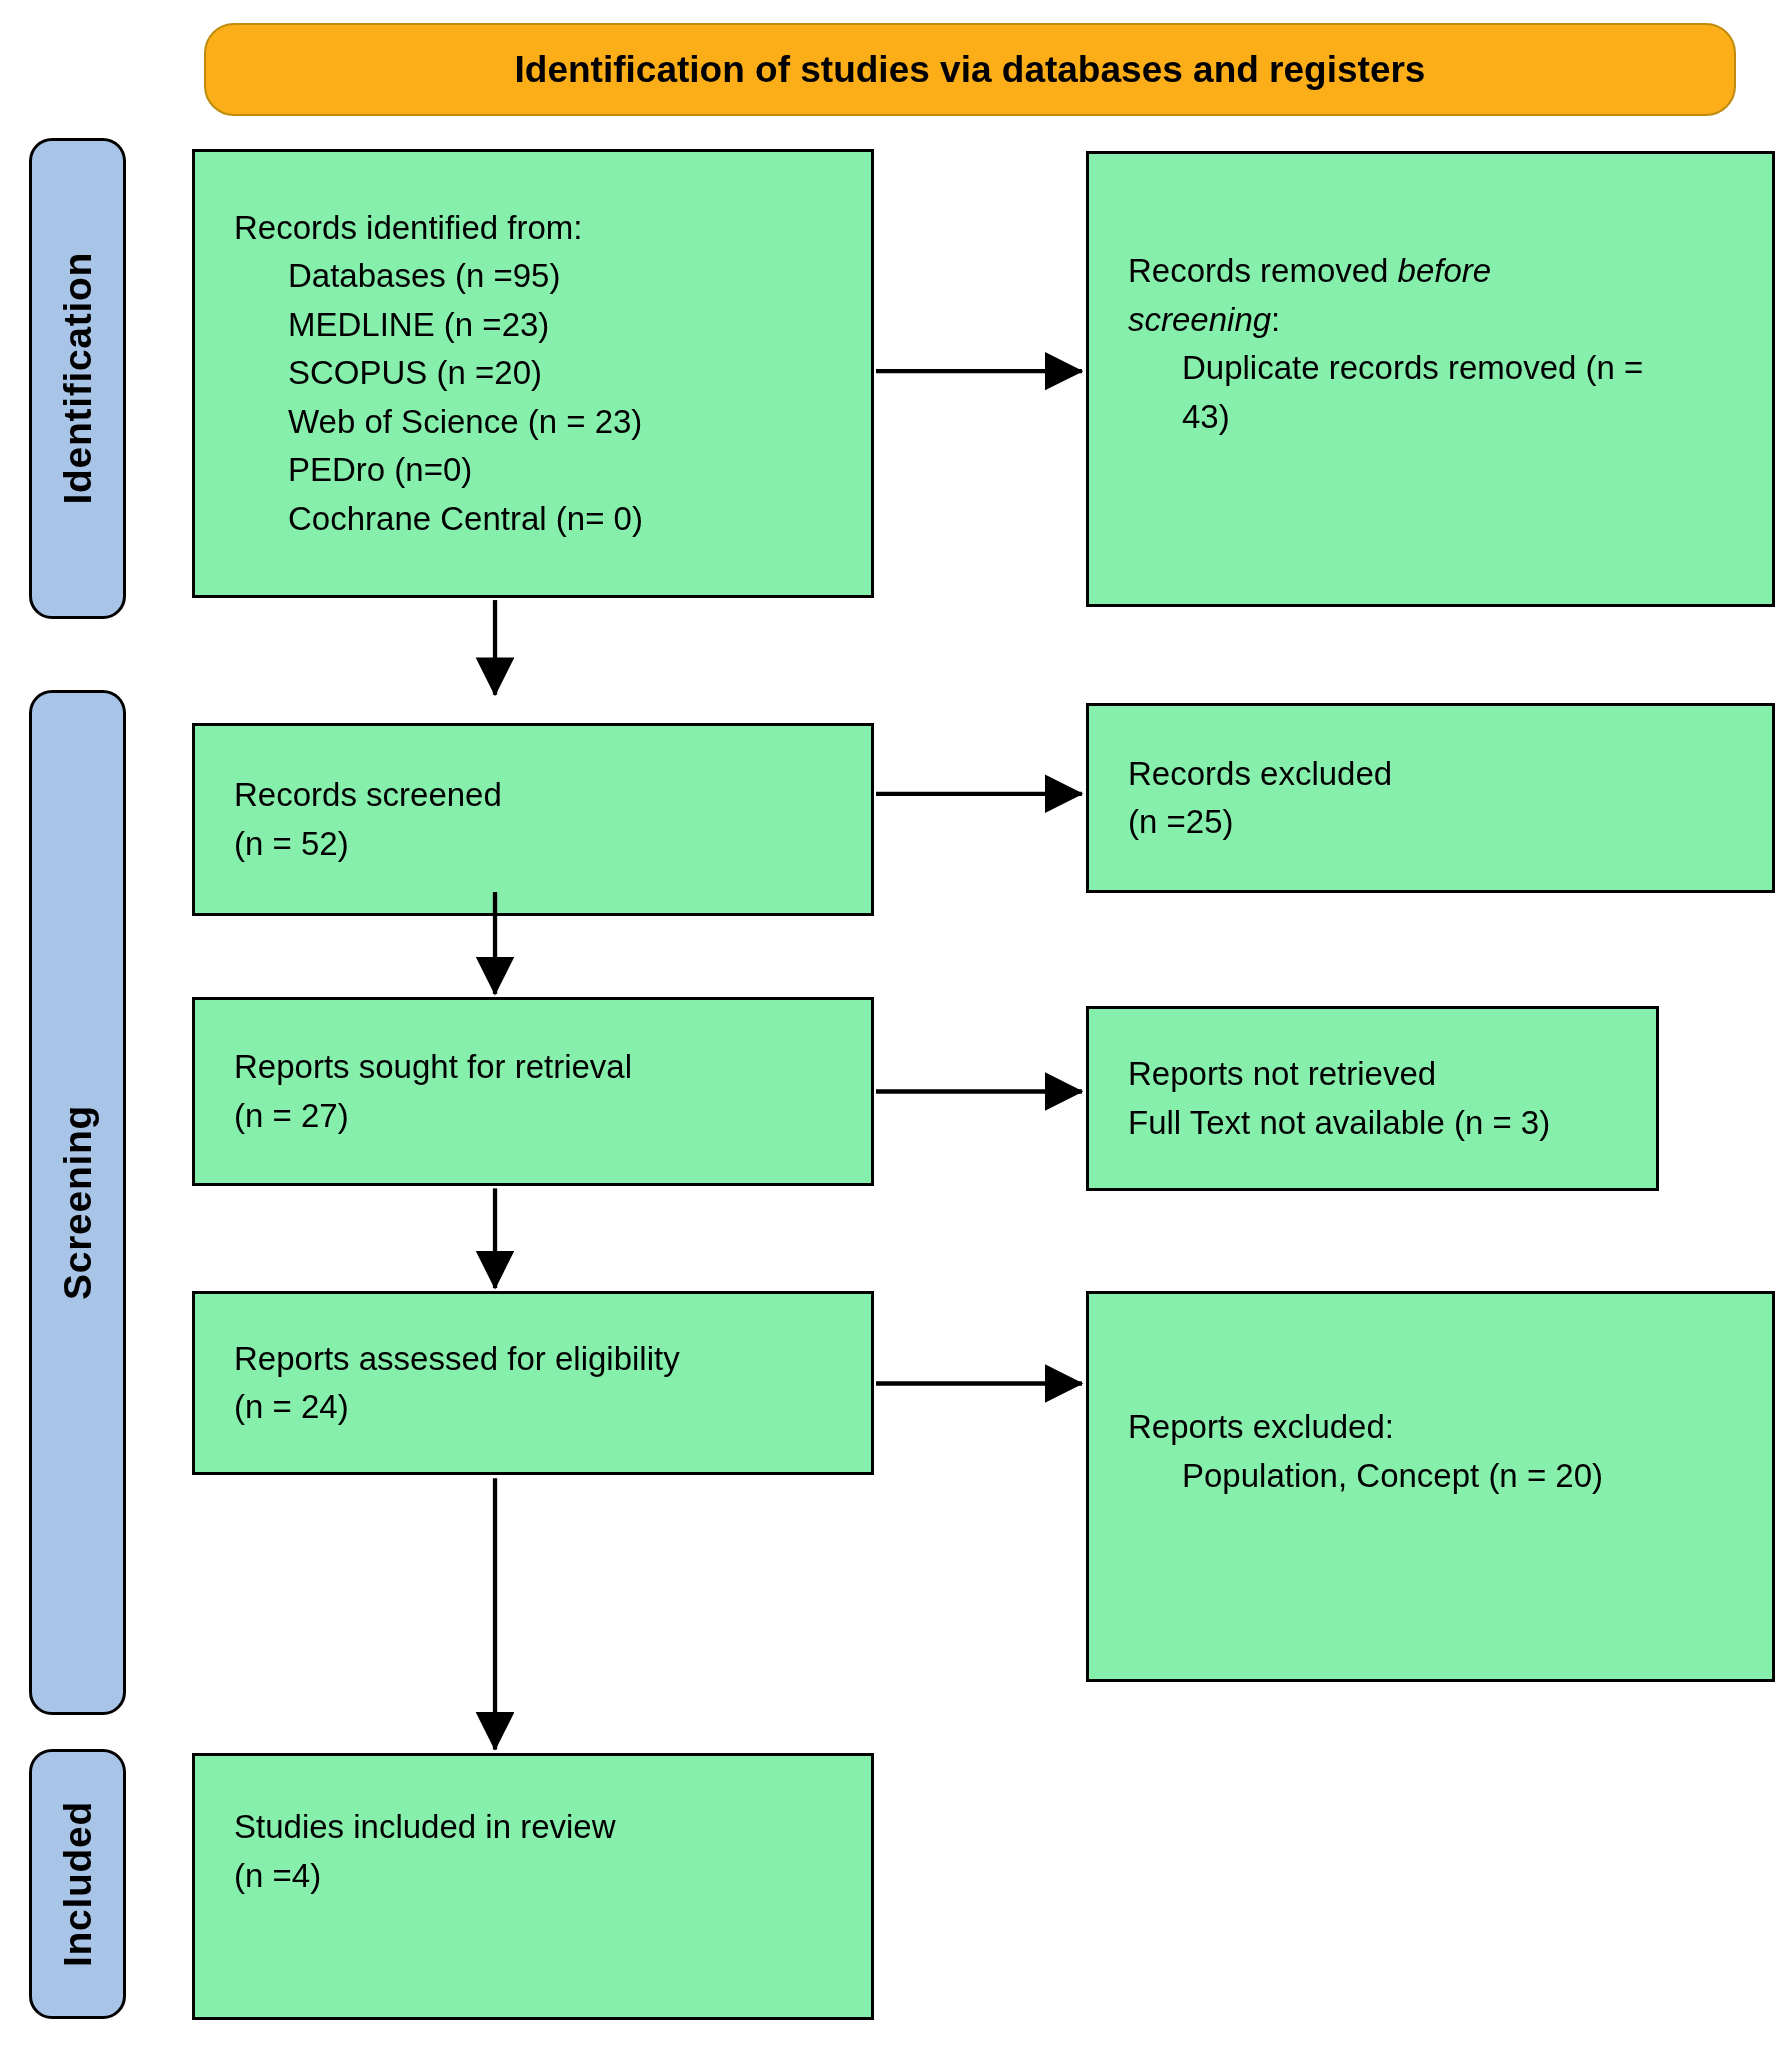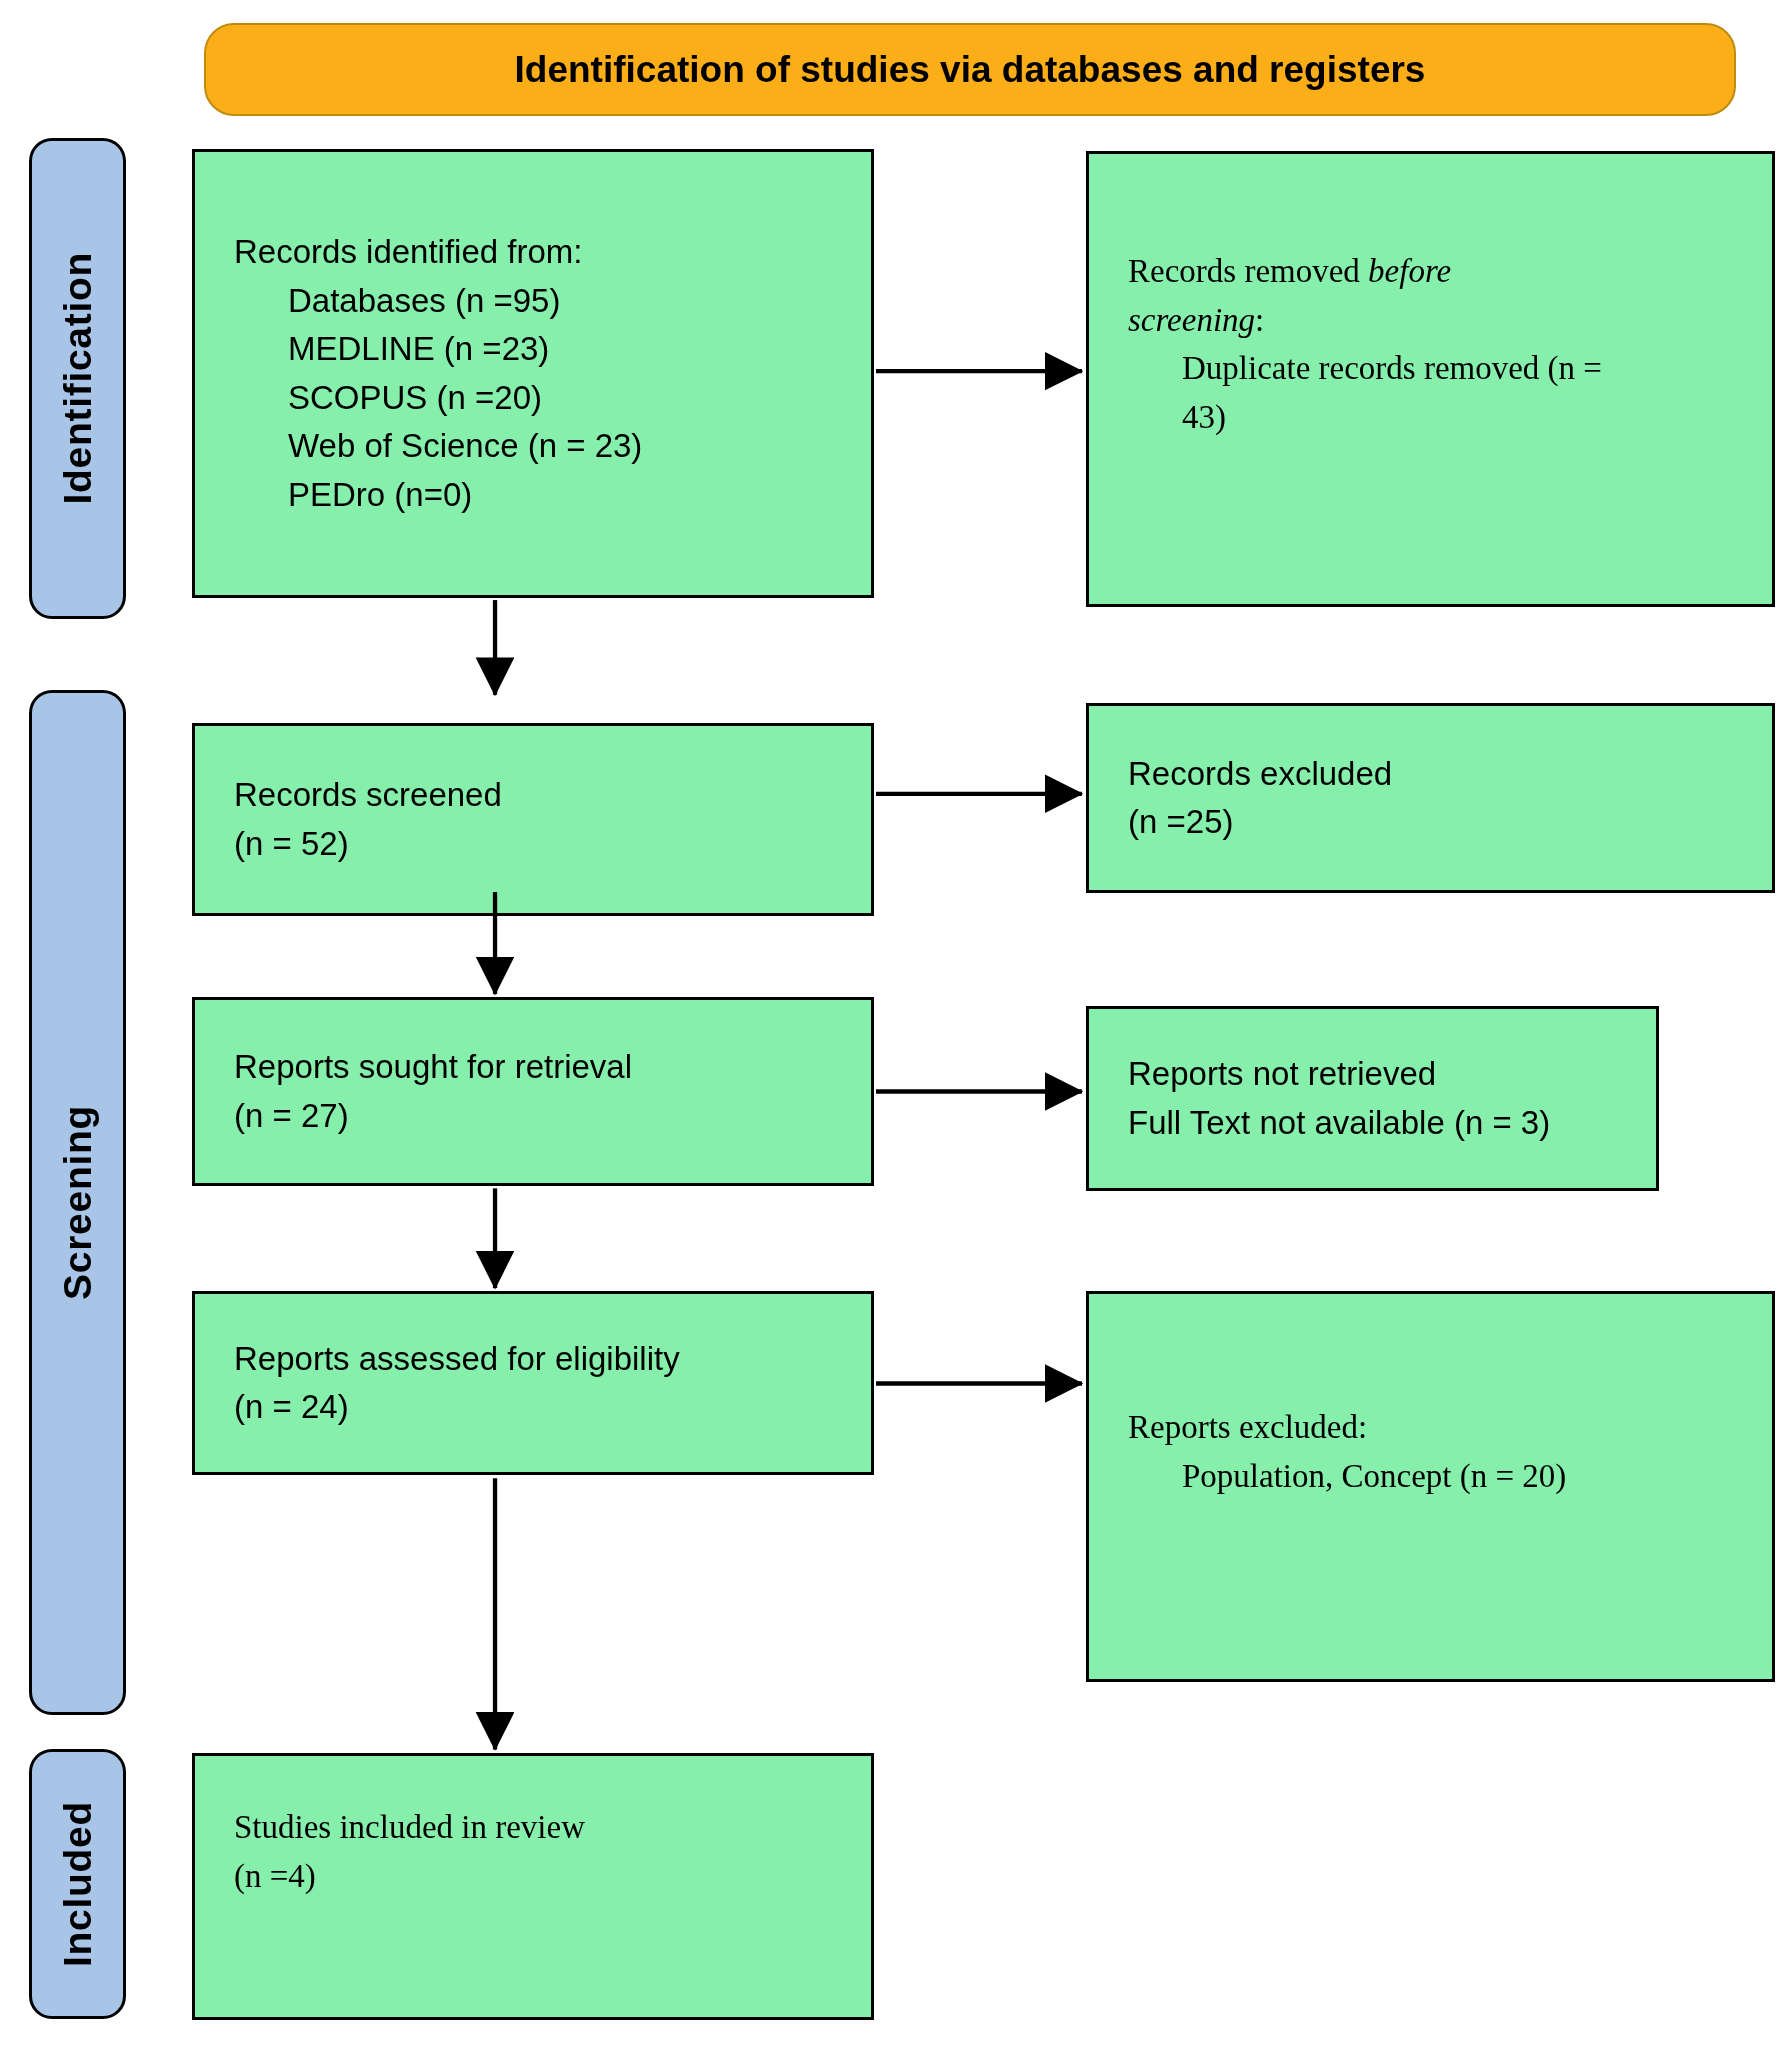--- a/index.html
+++ b/index.html
@@ -64,21 +64,21 @@
   .box-rec-excluded     { left: 1086px; top: 703px;  width: 689px; height: 190px; }
   .box-sought           { left: 192px;  top: 997px; width: 682px; height: 189px; }
   .box-not-retrieved    { left: 1086px; top: 1006px; width: 573px; height: 185px; }
   .box-assessed         { left: 192px;  top: 1291px; width: 682px; height: 184px; }
   .box-rep-excluded     { left: 1086px; top: 1291px; width: 689px; height: 391px; }
   .box-included         { left: 192px;  top: 1753px; width: 682px; height: 267px; }
 
   .indent { margin-left: 54px; }
   .title-tight { max-width: 459px; }
   .item-tight  { max-width: 463px; }
-  .nudge-up    { padding-bottom: 70px; font-family: Liberation Serif, serif; }
+  .nudge-up    { padding-bottom: 70px; }
 
   
   .arrows {
     position: absolute;
     left: 0; top: 0;
     width: 1790px; height: 2046px;
     pointer-events: none;
   }
   .arrows line { stroke: #000; stroke-width: 6; }
   .arrowhead-shape { fill: #000; }
@@ -102,20 +102,21 @@
     <span class="stage-label">Included</span>
   </div>
 
   <div class="box box-identified">
     <div>Records identified from:</div>
     <div class="indent">Databases (n =95)</div>
     <div class="indent">MEDLINE (n =23)</div>
     <div class="indent">SCOPUS (n =20)</div>
     <div class="indent">Web of Science (n = 23)</div>
     <div class="indent">PEDro (n=0)</div>
+    <div class="indent">Cochrane Central (n= 0)</div>
   </div>
 
   <div class="box box-removed nudge-up">
     <div class="title-tight">
       <span>Records removed </span><i>before screening</i><span>:</span>
     </div>
     <div class="indent item-tight">Duplicate records removed (n = 43)</div>
   </div>
 
   <div class="box box-screened">

